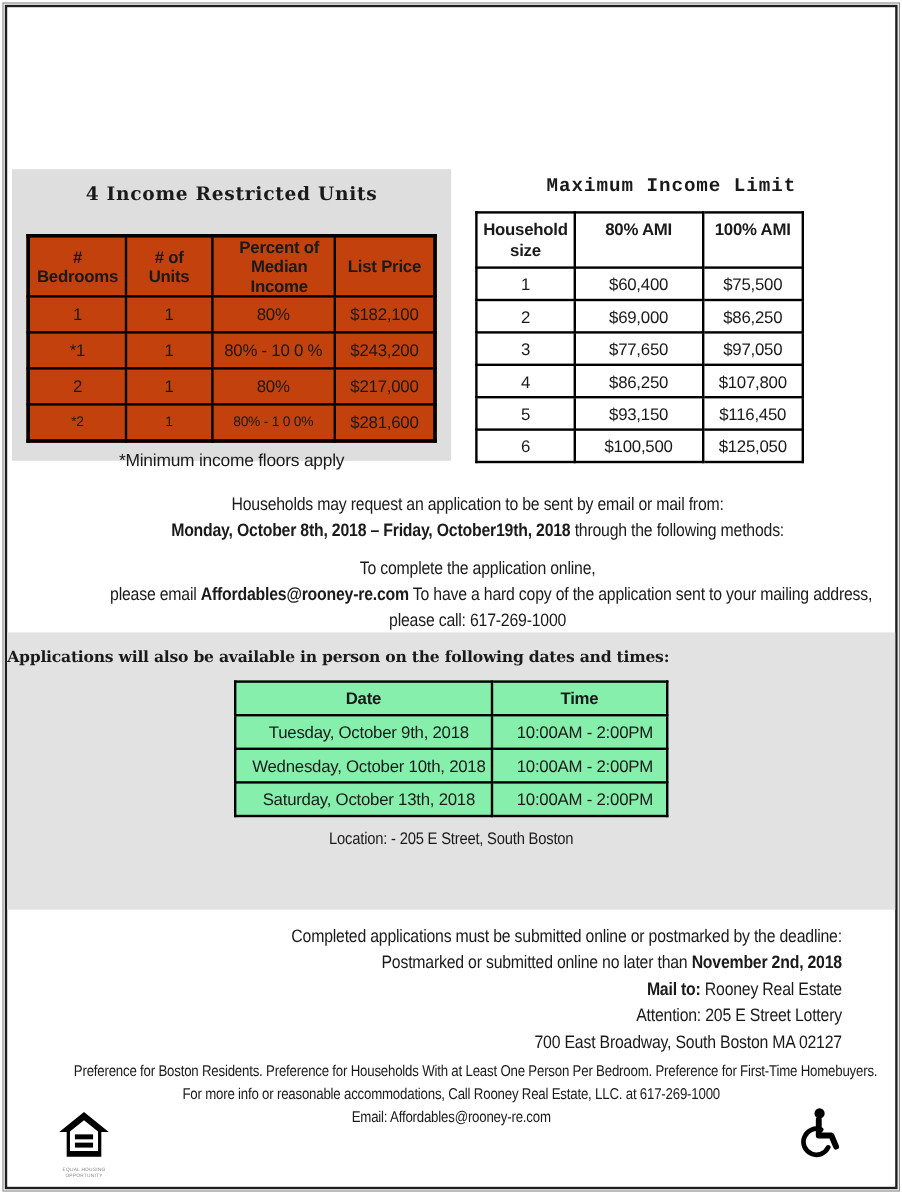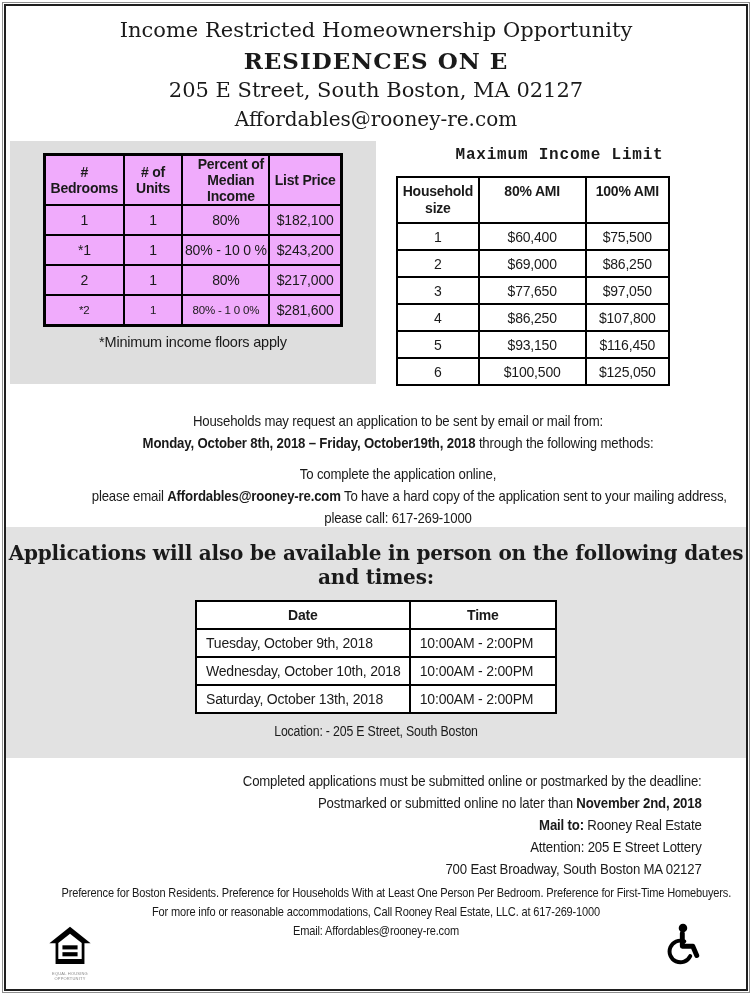--- a/index.html
+++ b/index.html
@@ -18,21 +18,21 @@
   .header { position:absolute; top:16px; left:6px; right:6px; text-align:center; }
   .h1 { font-size:21px; line-height:29px; }
   .h2 { font-size:23px; line-height:31px; font-weight:bold; letter-spacing:1px; }
   .h3 { font-size:21px; line-height:29px; }
   .h4 { font-size:20px; line-height:28px; }
 
   
   .units-panel { position:absolute; left:10px; top:141px; width:366px; height:243px; background:#dedede; }
   .units-title { margin-top:11px; text-align:center; font-size:15.5px; font-weight:bold; letter-spacing:.6px; }
   table { border-collapse:collapse; }
-  .units-table { margin:12px auto 0; width:300px; border:3px solid #000; background:#f0abfc; }
+  .units-table { margin:24px auto 0; width:342px; border:3px solid #000; background:#c2410c; }
   .units-table th, .units-table td { border:2px solid #000; text-align:center; }
   .units-table th { height:47px; font-size:14px; font-weight:bold; letter-spacing:-.2px; line-height:16px; padding:0 4px; }
   .units-table td { height:30px; font-size:14px; letter-spacing:-.2px; }
   .units-table .c0 { width:80px; } .units-table .c1 { width:70px; }
   .units-table .c2 { width:100px;padding-left:14px; } .units-table .c3 { width:82px; }
   .units-table tbody tr:nth-child(4) td:nth-child(-n+3) { font-size:11.5px; }
   .units-footnote { margin-top:7px; text-align:center; font-size:14.5px; letter-spacing:-.2px; }
 
   
   .income-panel { position:absolute; left:396px; top:141px; width:327px; }
@@ -47,25 +47,25 @@
   .cond { transform:scaleX(0.88); transform-origin:50% 50%; }
   .cond85 { transform:scaleX(0.85); transform-origin:50% 50%; }
 
   .request { position:absolute; top:410px; left:6px; right:6px; text-align:center;
              font-size:15px; line-height:22px; letter-spacing:-.2px; white-space:nowrap;margin-left:44px; }
   .request .gap { height:9px; }
   .b { font-weight:bold; }
 
   
   .band { position:absolute; top:527px; height:231px; left:6px; right:6px; background:#e2e2e2; }
-  .band-title { padding-top:14px; text-align:center; font-size:20px; font-weight:bold; letter-spacing:-.2px; }
-  .dates-table { margin:11px auto 0; width:362px; border:2px solid #000; background:#ffffff; }
+  .band-title { padding-top:14px; font-size:13px; font-weight:bold; letter-spacing:-.2px; }
+  .dates-table { margin:11px auto 0; width:362px; border:2px solid #000; background:#86efac; }
   .dates-table th, .dates-table td { border:2px solid #000; }
   .dates-table th { height:28px; text-align:center; font-size:14px; font-weight:bold; letter-spacing:-.2px; }
-  .dates-table td { height:28px; font-size:14px; letter-spacing:-.2px; text-align:left; padding-left:9px; }
+  .dates-table td { height:28px; font-size:14px; letter-spacing:-.2px; text-align:center; padding-left:9px; }
   .dates-table .c0 { width:215px; } .dates-table .c1 { width:147px; }
   .band-location { margin-top:9px; text-align:center; font-size:14px; letter-spacing:-.2px; }
 
   .submission { position:absolute; top:770px; left:6px; right:6px; text-align:right;
                 font-size:15px; line-height:22px; letter-spacing:-.2px; white-space:nowrap; }
 
   .pref-footer { position:absolute; top:883px; left:6px; right:6px; text-align:center;
                  font-size:13px; line-height:19px; letter-spacing:-.2px; white-space:nowrap; }
 
   
@@ -73,28 +73,23 @@
   .eho-caption { font-size:4px; color:#888; letter-spacing:.2px; margin-top:1px; }
   .wheelchair { position:absolute; left:660px; top:921px; width:42px; height:44px; }
 </style>
 </head>
 <body>
 
 <div class="page">
   <div class="frame-outer"></div>
   <div class="frame-inner"></div>
 
-  <div class="header serif">
-    <div class="h1">Income Restricted Homeownership Opportunity</div>
-    <div class="h2">RESIDENCES ON E</div>
-    <div class="h3">205 E Street, South Boston, MA 02127</div>
-    <div class="h4">Affordables@rooney-re.com</div>
-  </div>
 
   <div class="units-panel">
+    <div class="units-title serif">4 Income Restricted Units</div>
     <table class="units-table">
       <thead>
         <tr>
           <th class="c0"># Bedrooms</th>
           <th class="c1"># of Units</th>
           <th class="c2">Percent of Median Income</th>
           <th class="c3">List Price</th>
         </tr>
       </thead>
       <tbody>

